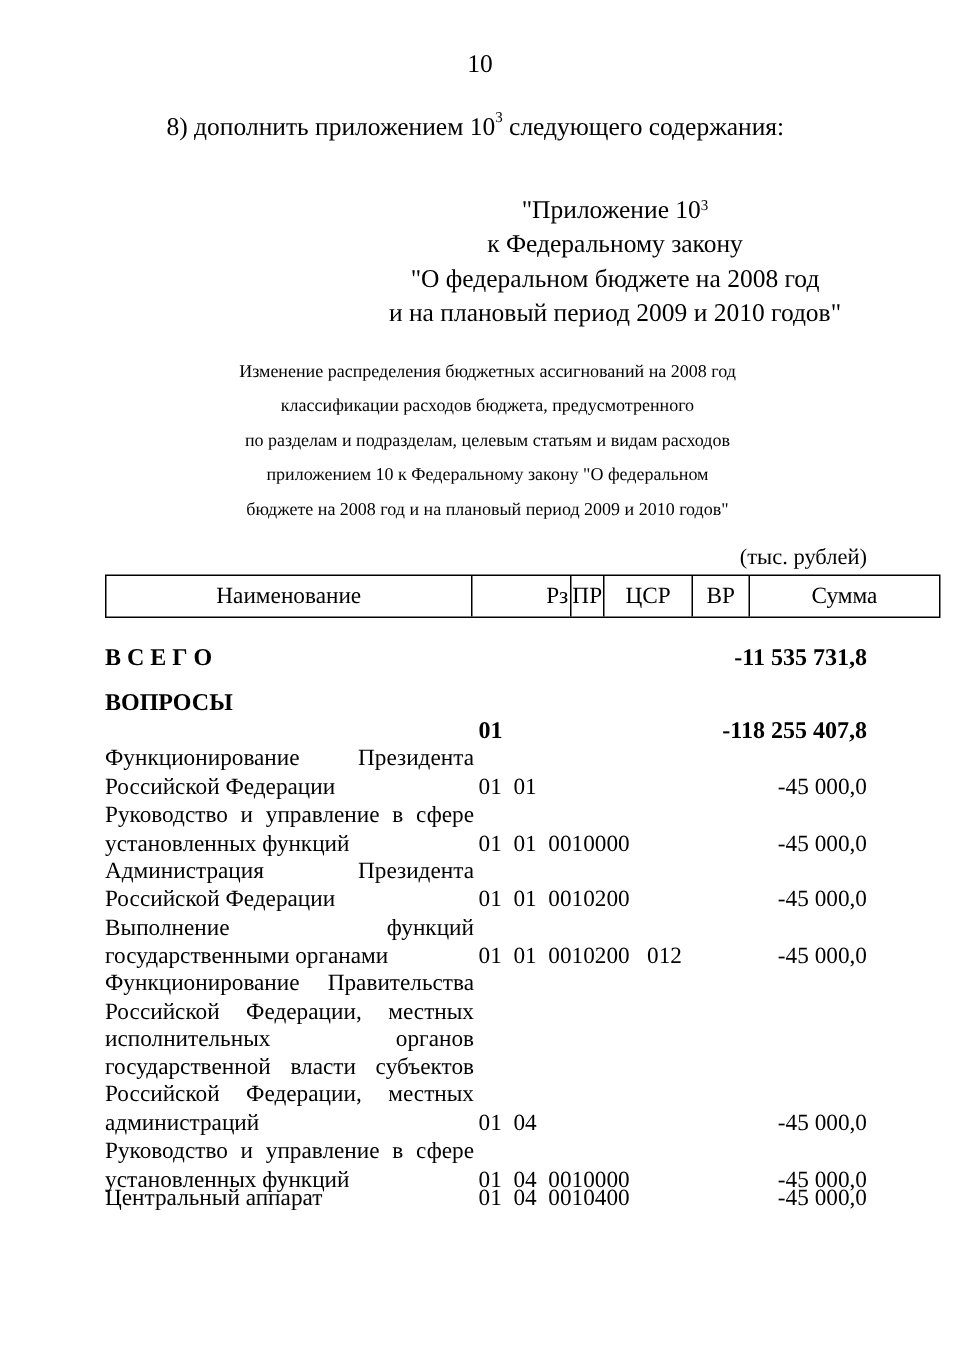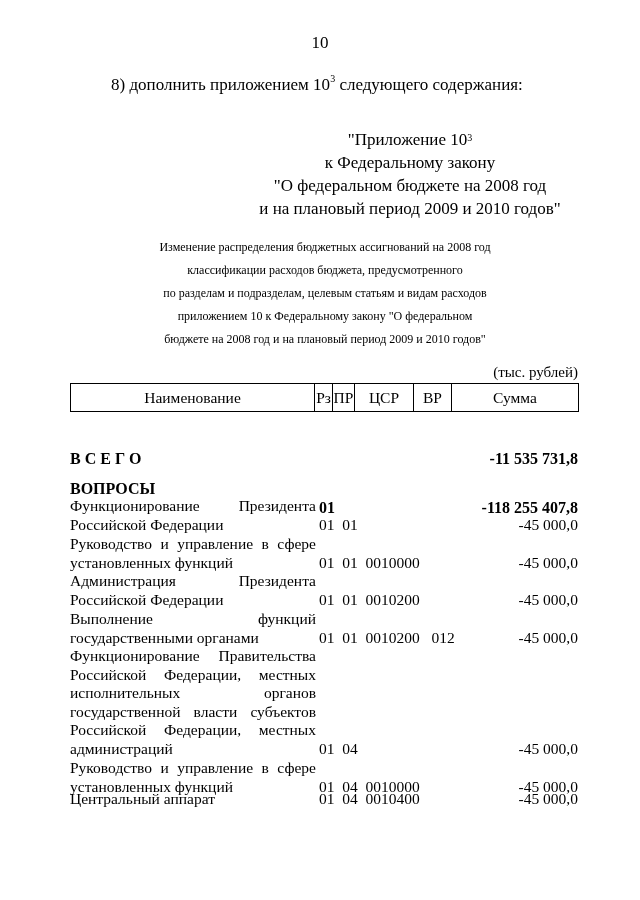--- a/index.html
+++ b/index.html
@@ -14,31 +14,31 @@
     .appendix { left: 240px; width: 340px; text-align: center; font-size: 17px; line-height: 23px; top: 128px; }
     .title { left: 70px; width: 510px; text-align: center; font-size: 12px; font-weight: normal; line-height: 23px; top: 236px; }
     .units { top: 364px; right: 62px; font-size: 15px; }
     .hdr {
       position: absolute; top: 383px; left: 70px; height: 27px;
       border: 1px solid #000; display: flex; font-size: 15.5px;
     }
     .hdr > div { border-right: 1px solid #000; display: flex; align-items: center; justify-content: center; box-sizing: border-box; }
     .hdr > div:last-child { border-right: none; }
     .c-name { width: 244px; }
-    .c-rz { width: 18px; }
+    .c-rz { width: 18px; margin-left: 48px; }
     .c-pr { width: 22px; }
     .c-csr { width: 59px; }
     .c-vr { width: 38px; }
     .c-sum { width: 126px; }
 
     .row { position: absolute; left: 70px; width: 508px; font-size: 15.5px; line-height: 18px; }
     .row .name { position: absolute; left: 0; width: 246px; text-align: justify; text-align-last: justify; }
     .row .codes { position: absolute; left: 249px; white-space: pre; bottom: 0; }
     .row .sum { position: absolute; right: 0; bottom: 0; white-space: nowrap; }
-    .bold { font-weight: bold; margin-top: 20px; }
+    .bold { font-weight: bold; }
     .line { display: block; }
     .line.j { text-align: justify; text-align-last: justify; }
     .line.l { text-align: left; text-align-last: left; }
   </style>
 </head>
 <body>
 
 <div class="abs page-num">10</div>
 
 <div class="abs intro">

